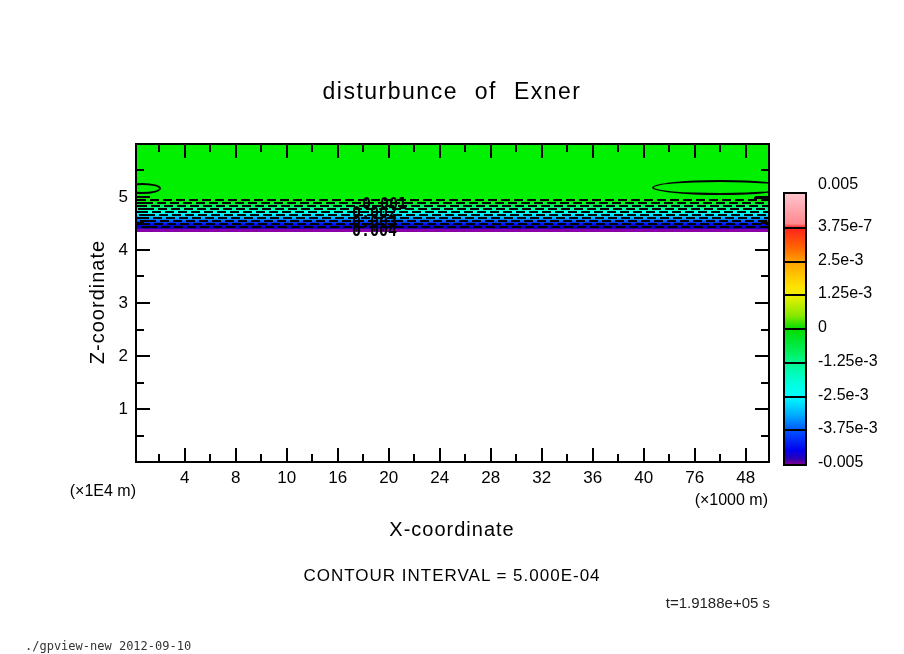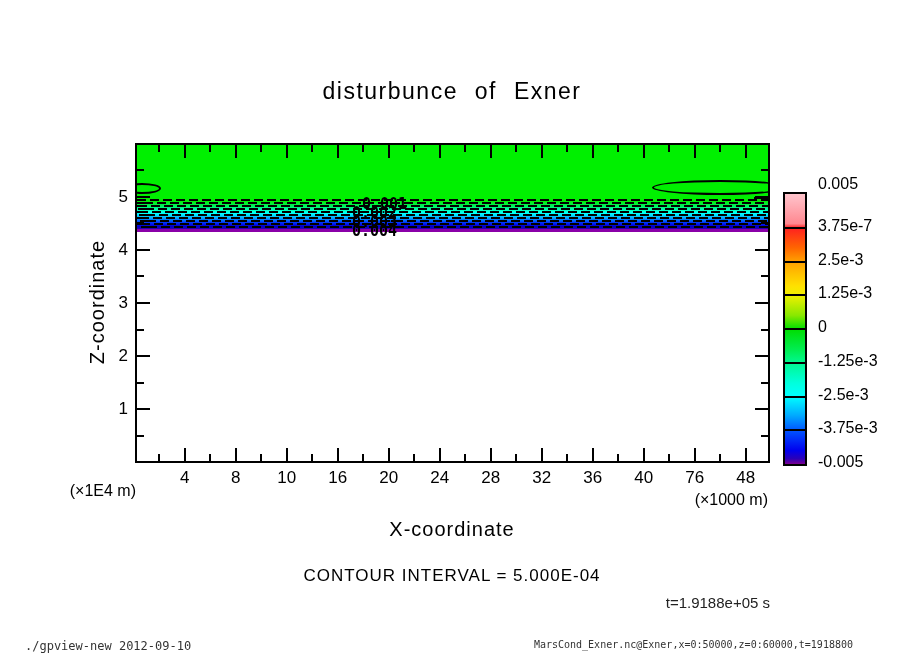--- a/index.html
+++ b/index.html
@@ -180,21 +180,20 @@
       <div class="cbar-divider" style="top: 134px;"></div>
       <div class="cbar-divider" style="top: 167.75px;"></div>
       <div class="cbar-divider" style="top: 201.5px;"></div>
       <div class="cbar-divider" style="top: 235.25px;"></div>
     </div>
 
   <div class="contour-interval">CONTOUR INTERVAL = 5.000E-04</div>
   <div class="time-text">t=1.9188e+05 s</div>
 
   <div class="footer-left">./gpview-new  2012-09-10</div>
-  <div class="footer-right">MarsCond_Exner.nc@Exner,x=0:50000,z=0:60000,t=1918800</div>
 
 <div class="x-tick-label" style="left: 162.803px;">4</div>
     <div class="x-tick-label" style="left: 213.793px;">8</div>
     <div class="x-tick-label" style="left: 264.783px;">10</div>
     <div class="x-tick-label" style="left: 315.773px;">16</div>
     <div class="x-tick-label" style="left: 366.763px;">20</div>
     <div class="x-tick-label" style="left: 417.753px;">24</div>
     <div class="x-tick-label" style="left: 468.742px;">28</div>
     <div class="x-tick-label" style="left: 519.732px;">32</div>
     <div class="x-tick-label" style="left: 570.722px;">36</div>

